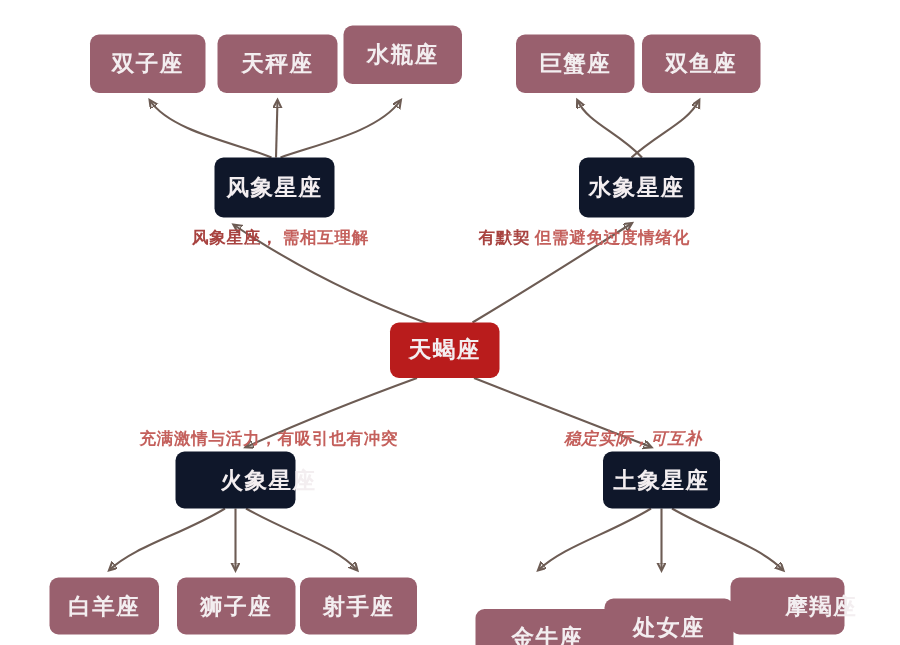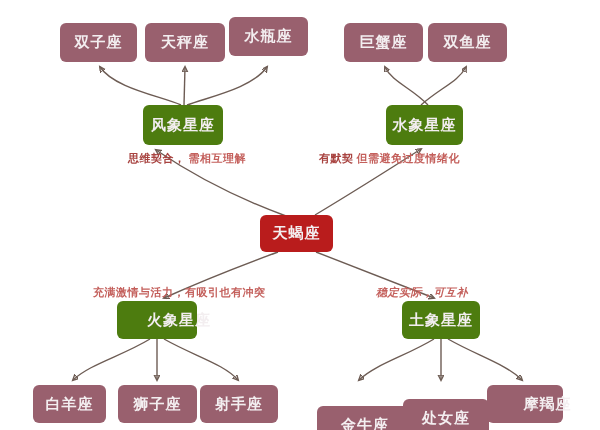--- a/index.html
+++ b/index.html
@@ -10,21 +10,21 @@
   }
   .canvas{position:absolute;left:0;top:0;width:600px;height:430px;}
   svg.edges{position:absolute;left:0;top:0;width:600px;height:430px;}
   svg.edges path{fill:none;stroke:#6d5c54;stroke-width:1.4;}
   .node{
     position:absolute;display:flex;align-items:center;justify-content:center;
     border-radius:6px;color:#f3eef0;font-weight:bold;font-size:15px;
     letter-spacing:1px;box-sizing:border-box;white-space:nowrap;
   }
   .leaf{background:#99606e;}
-  .cat{background:#4d7c0f;}
+  .cat{background:#0f172a;}
   .centernode{background:#b91c1c;}
   .edge-note{
     position:absolute;font-size:11px;font-weight:bold;color:#c4605c;
     white-space:nowrap;letter-spacing:0.5px;
   }
   .edge-note .prefix{color:#a84340;margin-right:3px;}
   
   #n-gemini{left:60px;top:23px;width:77px;height:39px;}
   #n-libra{left:145px;top:23px;width:80px;height:39px;}
   #n-aquarius{left:229px;top:17px;width:79px;height:39px;}
@@ -94,18 +94,18 @@
   <div class="node cat" id="n-fire">火象星座</div>
   <div class="node cat" id="n-earth">土象星座</div>
 
   <div class="node leaf" id="n-aries">白羊座</div>
   <div class="node leaf" id="n-leo">狮子座</div>
   <div class="node leaf" id="n-sagittarius">射手座</div>
   <div class="node leaf" id="n-taurus">金牛座</div>
   <div class="node leaf" id="n-virgo">处女座</div>
   <div class="node leaf" id="n-capricorn">摩羯座</div>
 
-  <div class="edge-note" id="lbl-air"><span class="prefix">思维契合，</span><span>需相互理解</span></div>
+  <div class="edge-note" id="lbl-air"><span class="prefix">风象星座，</span><span>需相互理解</span></div>
   <div class="edge-note" id="lbl-water"><span class="prefix">有默契</span><span>但需避免过度情绪化</span></div>
   <div class="edge-note" id="lbl-fire"><span>充满激情与活力，有吸引也有冲突</span></div>
   <div class="edge-note" id="lbl-earth"><span>稳定实际，可互补</span></div>
 
 </div>
 
 </body></html>

